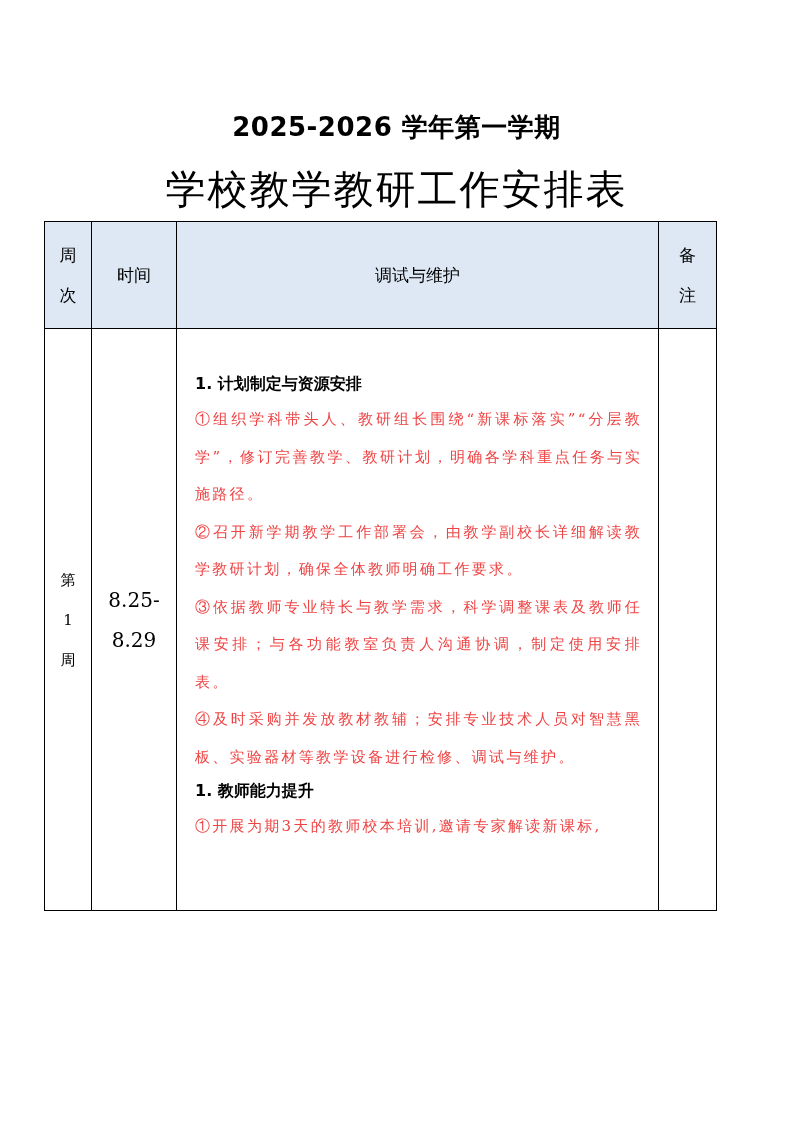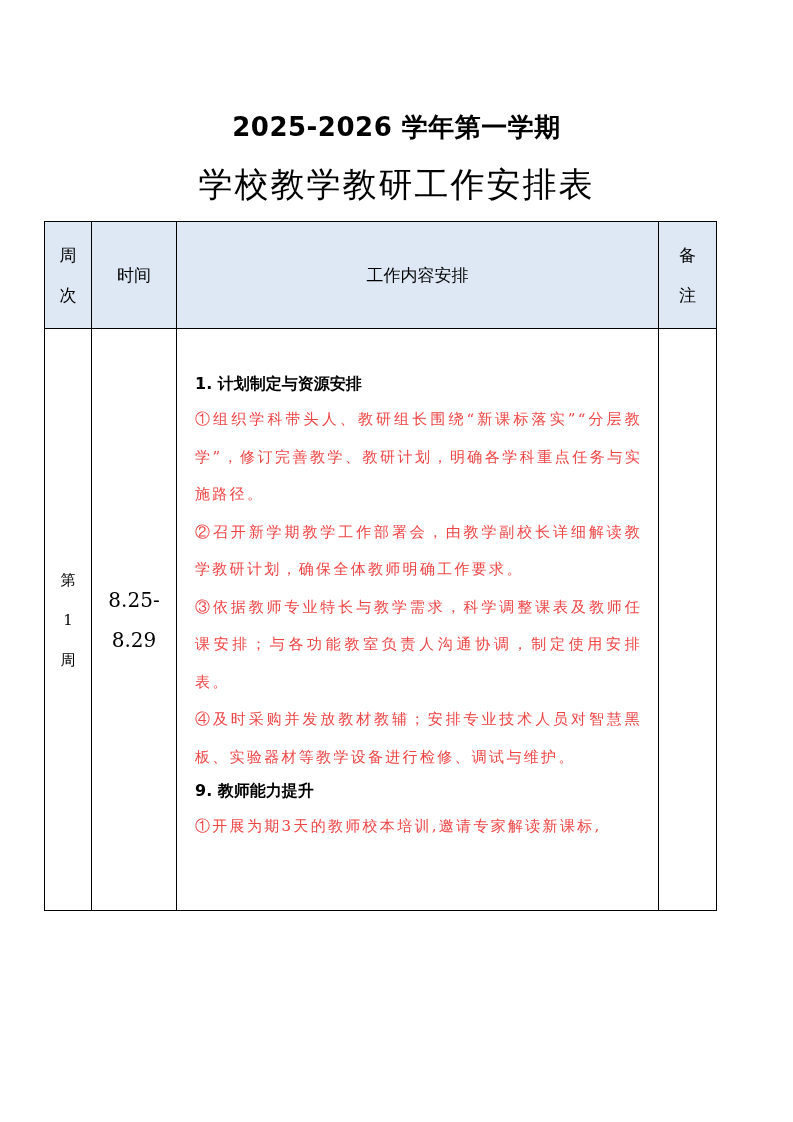--- a/index.html
+++ b/index.html
@@ -1,21 +1,21 @@
 <!DOCTYPE html>
 <html><head>
 <meta charset="utf-8">
 <style>
   html, body { margin: 0; padding: 0; background: #ffffff; }
   body { width: 793px; height: 1122px; position: relative; overflow: hidden;
          font-family: "DejaVu Sans", "Liberation Sans", sans-serif; color: #000; }
   .title1 { position: absolute; left: 0; width: 793px; top: 110px; text-align: center;
             font-size: 26px; font-weight: bold; letter-spacing: 0.5px; }
   .title2 { position: absolute; left: 0; width: 793px; top: 162px; text-align: center;
-            font-family: "DejaVu Serif", "Liberation Serif", serif; font-size: 34px; letter-spacing: 2px; }
+            font-family: "DejaVu Serif", "Liberation Serif", serif; font-size: 40px; letter-spacing: 2px; }
   table.sched { position: absolute; left: 44px; top: 221px; width: 672px; border-collapse: collapse;
                 table-layout: fixed; }
   table.sched td { border: 1.3px solid #000; padding: 0; vertical-align: middle; }
   .hdr td { background: #dde8f4; height: 106px; text-align: center; font-size: 17px; }
   .hdr .vert { line-height: 40px; }
   .sec td { height: 106px; text-align: center; }
   .motto { color: #e0121b; font-family: "DejaVu Serif", "Liberation Serif", serif; font-size: 22px;
            font-weight: bold; letter-spacing: 1px; line-height: 40px; }
   .sec-title { font-family: "DejaVu Serif", "Liberation Serif", serif; font-size: 24px; line-height: 42px; }
   .main td { height: 559px; }
@@ -42,21 +42,21 @@
   </colgroup>
   <tbody>
       <tr class="hdr">
     <td>
       <div class="vert">
         <div>周</div>
         <div>次</div>
       </div>
     </td>
     <td>时间</td>
-    <td>工作内容安排</td>
+    <td>调试与维护</td>
     <td>
       <div class="vert">
         <div>备</div>
         <div>注</div>
       </div>
     </td>
   </tr>
   <tr class="main">
     <td class="week">
       <div>第</div>
@@ -67,20 +67,20 @@
       <div>8.25-</div>
       <div>8.29</div>
     </td>
     <td class="content">
       <div class="inner">
         <div class="h">1. 计划制定与资源安排</div>
         <div class="p">①组织学科带头人、教研组长围绕“新课标落实”“分层教学”，修订完善教学、教研计划，明确各学科重点任务与实施路径。</div>
         <div class="p">②召开新学期教学工作部署会，由教学副校长详细解读教学教研计划，确保全体教师明确工作要求。</div>
         <div class="p">③依据教师专业特长与教学需求，科学调整课表及教师任课安排；与各功能教室负责人沟通协调，制定使用安排表。</div>
         <div class="p">④及时采购并发放教材教辅；安排专业技术人员对智慧黑板、实验器材等教学设备进行检修、调试与维护。</div>
-        <div class="h" style="margin-top:2px">9. 教师能力提升</div>
+        <div class="h" style="margin-top:2px">1. 教师能力提升</div>
         <div class="p">①开展为期3天的教师校本培训,邀请专家解读新课标,</div>
       </div>
     </td>
     <td></td>
   </tr>
 </tbody>
   </table>
 
 </body></html>

